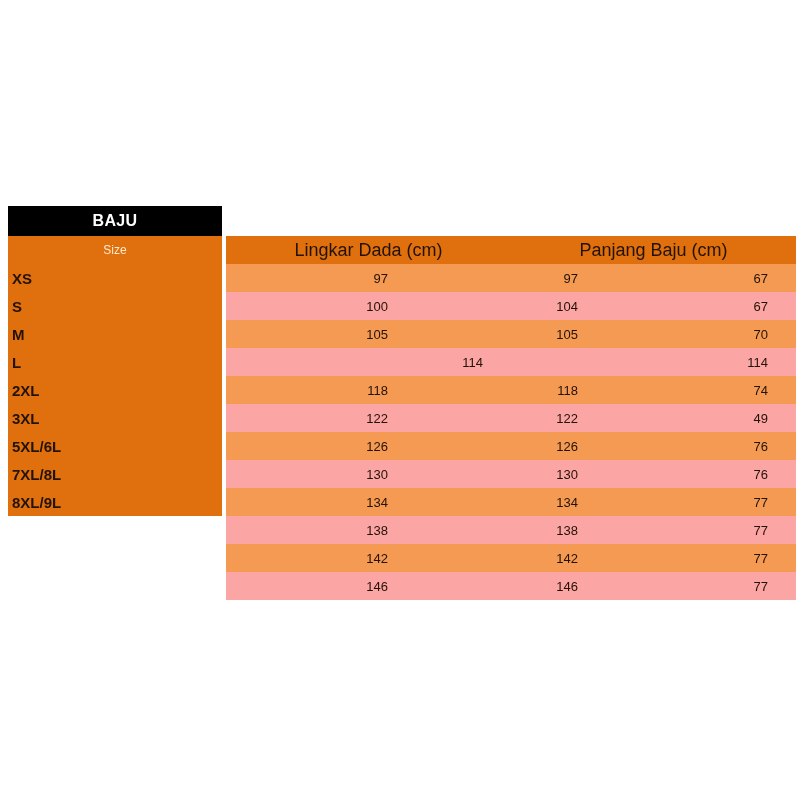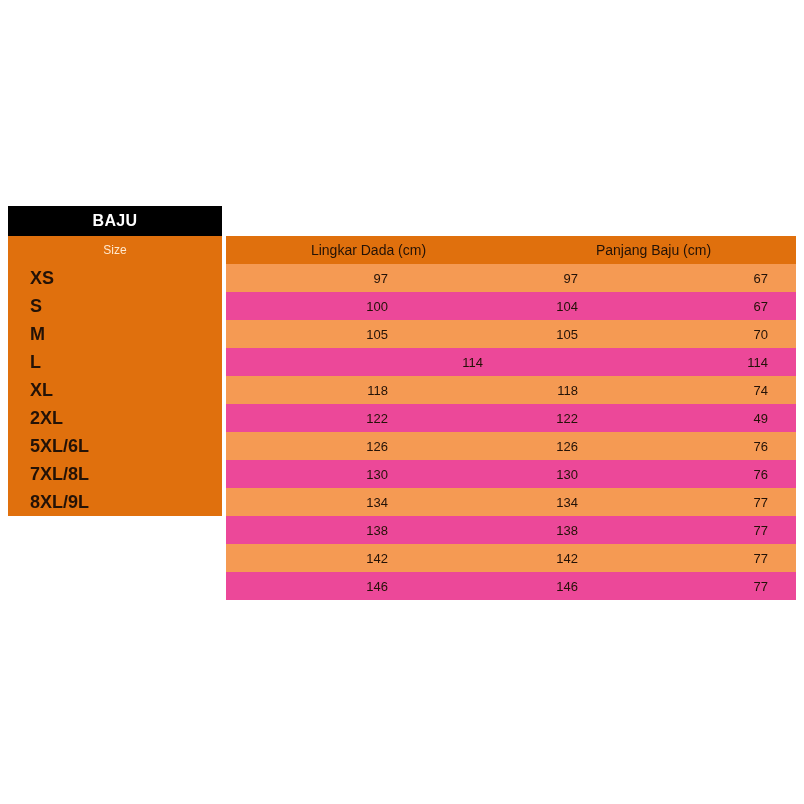--- a/index.html
+++ b/index.html
@@ -60,24 +60,24 @@
     align-items: center;
     justify-content: center;
     color: #FFE9CF;
     font-size: 12px;
   }
 
   .size-cell {
     height: 28px;
     display: flex;
     align-items: center;
-    padding-left: 22px;
+    padding-left: 4px;
     box-sizing: border-box;
     color: #231207;
-    font-size: 18px;
+    font-size: 15px;
     font-weight: bold;
   }
 
   
   #gutter {
     width: 4px;
     flex: 0 0 4px;
     background: #ffffff;
     align-self: stretch;
   }
@@ -93,60 +93,60 @@
     height: 28px;
   }
 
   .data-row.head {
     background: #E0700D;
   }
   .data-row.light {
     background: #F59A53;
   }
   .data-row.dark {
-    background: #ec4899;
+    background: #fca5a5;
   }
 
   .data-cell {
     flex: 1 1 0;
     display: flex;
     align-items: center;
     justify-content: flex-end;
     padding-right: 28px;
     box-sizing: border-box;
     color: #231207;
     font-size: 13px;
   }
 
   .data-row.head .data-cell {
     justify-content: center;
     padding-right: 0;
-    font-size: 14px;
+    font-size: 18px;
   }
 </style>
 </head>
 <body>
 
 <div id="canvas">
 
   <div id="size-chart">
 
     <div id="size-column">
       <div id="title-bar">
         <span>BAJU</span>
       </div>
       <div id="size-body">
         <div class="size-head-cell">Size</div>
         <div id="size-cells">
             <div class="size-cell">XS</div>
             <div class="size-cell">S</div>
             <div class="size-cell">M</div>
             <div class="size-cell">L</div>
-            <div class="size-cell">XL</div>
             <div class="size-cell">2XL</div>
+            <div class="size-cell">3XL</div>
             <div class="size-cell">5XL/6L</div>
             <div class="size-cell">7XL/8L</div>
             <div class="size-cell">8XL/9L</div>
           </div>
       </div>
     </div>
 
     <div id="gutter"></div>
 
     <div id="data-column">

